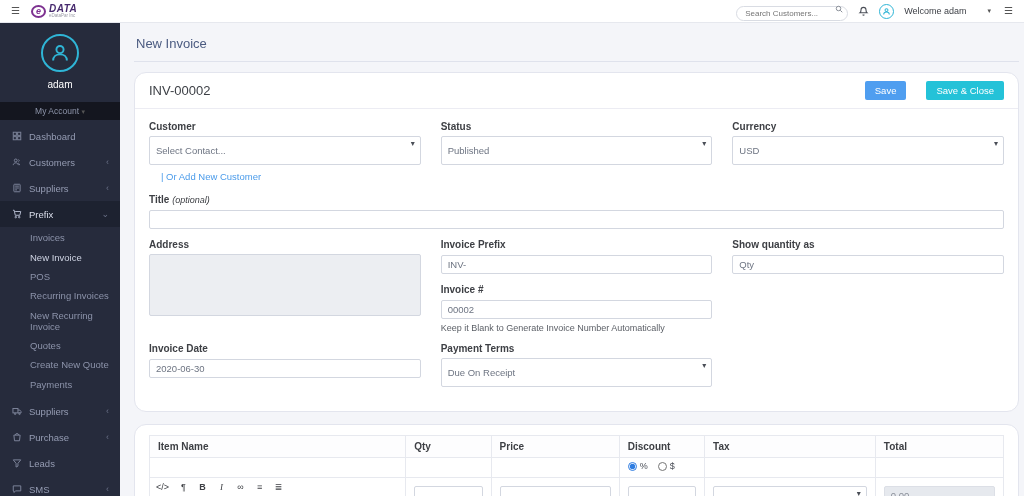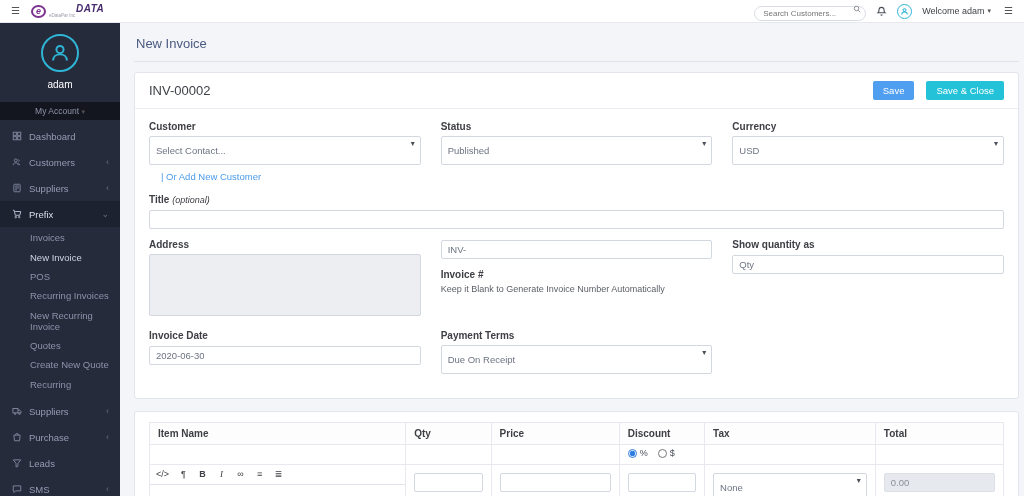--- a/index.html
+++ b/index.html
@@ -5,29 +5,29 @@
   * { box-sizing: border-box; margin: 0; padding: 0; }
   html,body { width:1024px; height:496px; overflow:hidden; }
   body { font-family:"Liberation Sans","DejaVu Sans",sans-serif; background:#f4f5f9; color:#3e4045; }
 
   
   .topbar { height:23px; background:#fff; border-bottom:1px solid #e6e8ee; display:flex; align-items:center; padding:0 8px; gap:8px; }
   .hamburger { font-size:10px; color:#555; cursor:pointer; padding:0 3px; line-height:1; }
   .logo { display:flex; align-items:center; gap:3px; }
   .logo-e { width:15px; height:13px; border:2px solid #7d3190; border-radius:50%; color:#7d3190; font-weight:bold; font-style:italic; font-size:9px; display:flex; align-items:center; justify-content:center; line-height:1; }
   .logo-text { display:flex; flex-direction:column; line-height:1; }
-  .logo-data { font-size:10px; font-weight:bold; font-style:italic; color:#472a6e; letter-spacing:.5px;margin-left:27px; }
+  .logo-data { font-size:10px; font-weight:bold; font-style:italic; color:#472a6e; letter-spacing:.5px; }
   .logo-tag { font-size:4.5px; color:#9a9aa5; }
   .topbar-right { margin-left:auto; display:flex; align-items:center; gap:10px; }
   .search-wrap { position:relative; width:112px; }
   .search-input { width:100%; height:15px; border:1px solid #d9dce3; border-radius:8px; font-size:8px; padding:0 16px 0 8px; color:#666; outline:none; background:#fff; font-family:inherit; }
   .search-icon { position:absolute; right:5px; top:3.5px; width:8px; height:8px; }
   .icon-svg { display:block; }
   .avatar-sm { width:15px; height:15px; border-radius:50%; border:1.5px solid #2fb5d6; display:flex; align-items:center; justify-content:center; }
-  .welcome { font-size:9px; color:#3c3f45; display:flex; align-items:center; gap:3px; cursor:pointer; }
+  .welcome { font-size:9px; color:#3c3f45; display:flex; align-items:center; gap:21px; cursor:pointer; }
   .caret { font-size:7px; color:#555; }
 
   
   .layout { display:flex; height:473px; }
 
   
   .sidebar { width:120px; flex-shrink:0; background:#262b3c; color:#959cb3; overflow:hidden; display:flex; flex-direction:column; }
   .user-panel { padding:11px 0 6px; text-align:center; }
   .avatar-lg { width:38px; height:38px; margin:0 auto 7px; border-radius:50%; border:2px solid #2fb5d6; display:flex; align-items:center; justify-content:center; }
   .user-name { color:#fff; font-size:10px; margin-bottom:6px; }
@@ -39,24 +39,24 @@
   .menu-item.active { background:#1d2230; color:#dbdfec; }
   .menu-item.active .mi-icon { color:#aeb5c9; }
   .submenu { padding:1px 0 4px; }
   .submenu-item { padding:4.2px 11px 4.2px 30px; cursor:pointer; color:#8c93aa; font-size:9.5px; }
   .submenu-item.current { color:#ced3e2; }
 
   
   .main { flex:1; padding:10px 5px 0 14px; overflow:hidden; }
   .page-title { font-size:13px; color:#4a5a80; padding:3px 2px 10px; border-bottom:1px solid #dfe2ec; margin-bottom:10px; font-weight:400; }
 
-  .card { background:#fff; border:1px solid #e3e5ee; border-radius:3px; }
+  .card { background:#fff; border:1px solid #e3e5ee; border-radius:12px; }
   .card-head { display:flex; align-items:center; justify-content:space-between; padding:8px 14px; border-bottom:1px solid #ececf3; }
   .inv-no { font-size:13px; color:#3c3f45; font-weight:400; }
-  .btns { display:flex; gap:12px; }
+  .btns { display:flex; gap:20px; }
   .btn { border:none; color:#fff; font-size:9.5px; padding:4px 10px; border-radius:2px; cursor:pointer; font-family:inherit; }
   .btn-save { background:#4f9ef0; }
   .btn-savec { background:#24c2d8; }
 
   .card-body { padding:12px 14px 14px; }
   .grid3 { display:grid; grid-template-columns:repeat(3,1fr); column-gap:20px; }
   .fgroup { margin-bottom:10px; }
   .flabel { font-size:10px; font-weight:bold; color:#3e4045; margin-bottom:4px; display:block; }
   .opt { font-weight:normal; font-style:italic; font-size:9px; }
   .tinput, select, textarea { width:100%; border:1px solid #d3d7e0; border-radius:2px; font-size:9.5px; color:#6d7482; padding:3px 6px; background:#fff; font-family:inherit; outline:none; }
@@ -191,21 +191,21 @@
       </div>
 
       <div class="submenu">
         <div class="submenu-item">Invoices</div>
         <div class="submenu-item current">New Invoice</div>
         <div class="submenu-item">POS</div>
         <div class="submenu-item">Recurring Invoices</div>
         <div class="submenu-item">New Recurring Invoice</div>
         <div class="submenu-item">Quotes</div>
         <div class="submenu-item">Create New Quote</div>
-        <div class="submenu-item">Recurring</div>
+        <div class="submenu-item">Payments</div>
       </div>
 
       <div class="menu-item">
         <span class="mi-icon">
             <svg width="10" height="10" viewBox="0 0 16 16" fill="none" stroke="currentColor" stroke-width="1.6">
               <rect x="1.5" y="4" width="8" height="7"></rect>
               <path d="M9.5 6.5h3l2 2.5v2h-5"></path>
               <circle cx="5" cy="12.5" r="1.2"></circle>
               <circle cx="12" cy="12.5" r="1.2"></circle>
             </svg>
@@ -286,24 +286,26 @@
           <input class="tinput" value="" style="">
         </div>
 
         <div class="grid3">
           <div class="fgroup">
             <span class="flabel">Address</span>
             <textarea class="address" style=""></textarea>
           </div>
           <div>
             <div class="fgroup">
+              <span class="flabel">Invoice Prefix</span>
               <input class="tinput" value="INV-" style="">
             </div>
             <div class="fgroup mt6">
               <span class="flabel">Invoice #</span>
+              <input class="tinput" value="00002" style="">
               <div class="help">Keep it Blank to Generate Invoice Number Automatically</div>
             </div>
           </div>
           <div class="fgroup">
             <span class="flabel">Show quantity as</span>
             <input class="tinput" value="Qty" style="">
           </div>
         </div>
 
         <div class="grid3">

